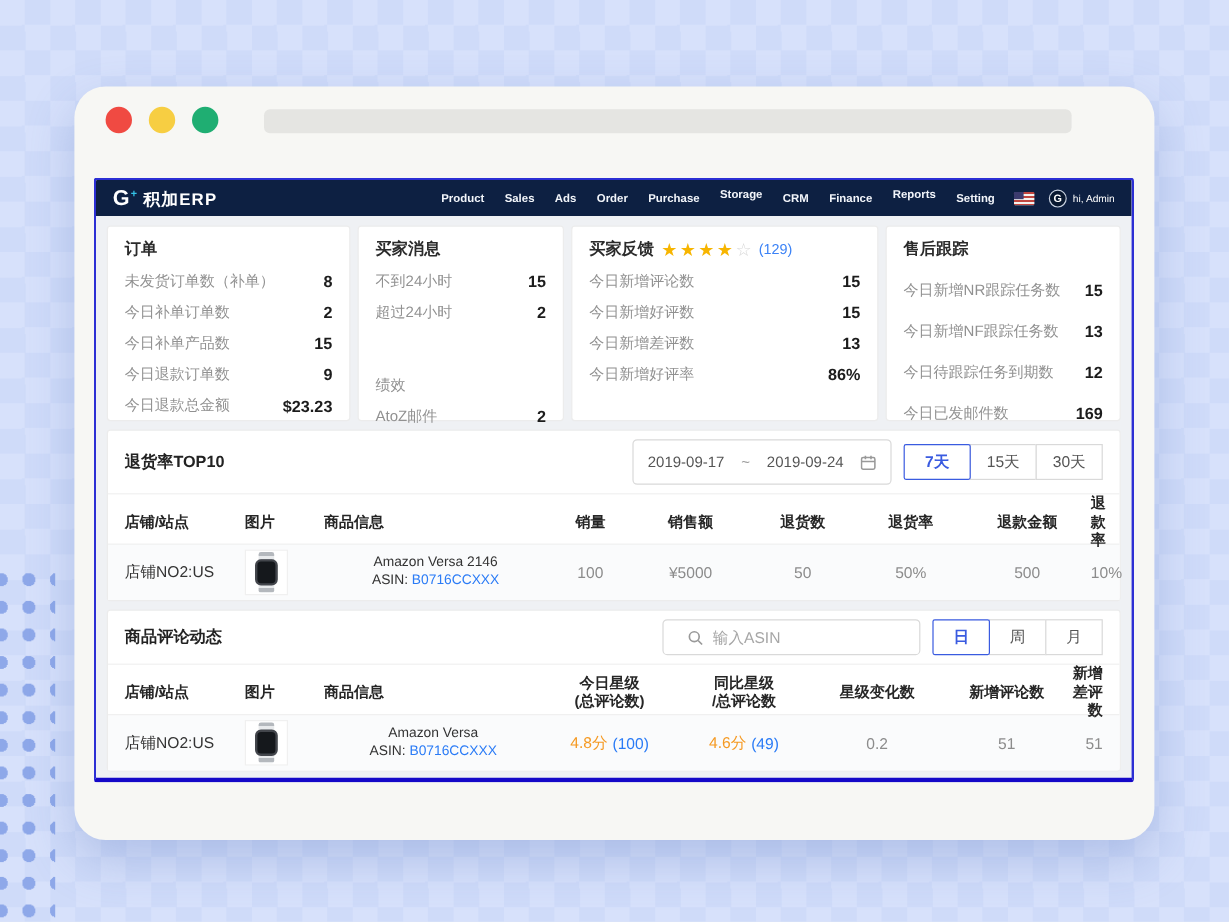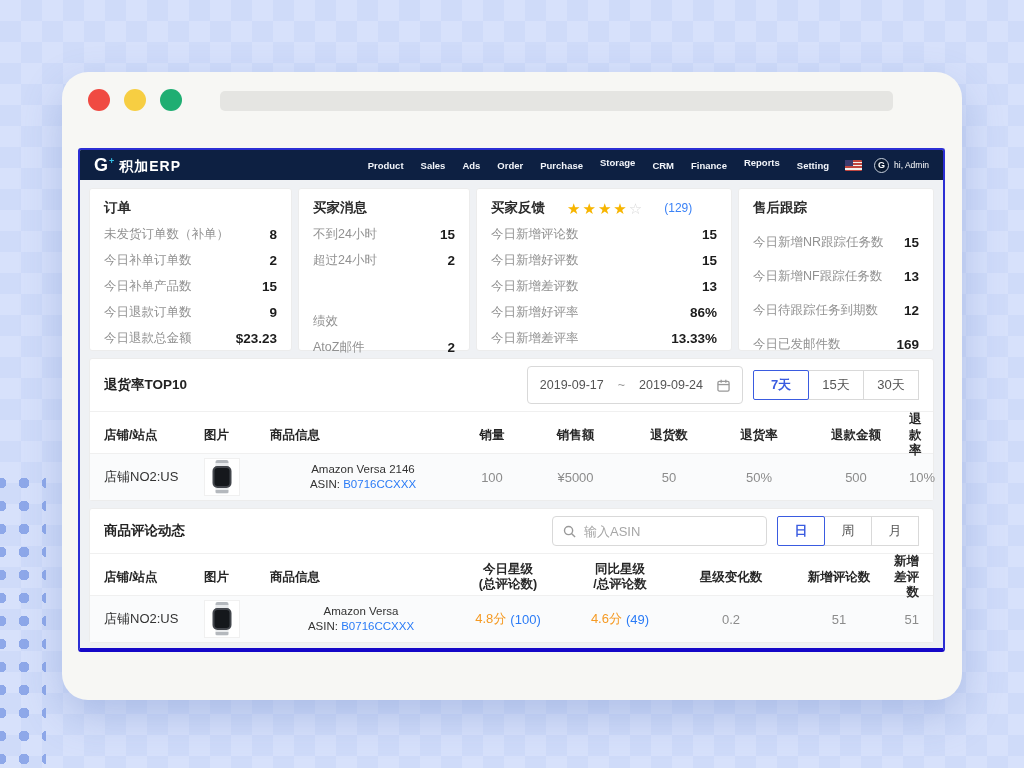--- a/index.html
+++ b/index.html
@@ -65,42 +65,42 @@
   .card-messages { width:172px; }
   .card-feedback { width:256px; }
   .card-tracking { flex:1; }
   .card-title { font-size:13.5px; font-weight:700; color:#2b2b2b; }
   .stat-row { display:flex; justify-content:space-between; align-items:center; margin-top:9px; }
   .stat-label { font-size:12.5px; color:#919191; white-space:nowrap; }
   .stat-value { font-size:13.5px; font-weight:700; color:#1c1c1c; }
   .card-tracking .stat-row { margin-top:17px; }
   .msg-spacer { height:35px; }
   .perf-label { font-size:12.5px; color:#919191; margin-top:9px; }
-  .fb-title-row { display:flex; align-items:center; gap:16px; }
+  .fb-title-row { display:flex; align-items:center; gap:0; }
   .stars { display:flex; gap:2px; margin-left:6px; }
   .star { font-size:15px; line-height:1; }
   .star-filled { color:#f7b500; }
   .star-empty { color:#d8d8d8; }
   .fb-count { margin-left:6px; font-size:12px; color:#3b82f6; }
   
   .panel { background:#fff; border:1px solid #ececec; border-radius:3px; margin-top:7px; }
   .panel-head { display:flex; justify-content:space-between; align-items:center; padding:7px 14px; }
   .panel-title { font-size:13.5px; font-weight:700; color:#222;text-align:center; }
   .head-controls { display:flex; align-items:center; gap:10px; }
   .datebox { display:flex; align-items:center; gap:14px; border:1px solid #d9d9d9; border-radius:4px;
     height:38px; padding:0 12px; font-size:12.5px; color:#555; background:#fff; }
   .date-sep { color:#999; }
   .seg { display:flex; }
   .seg-btn { border:1px solid #d9d9d9; background:#fff; min-width:56px; height:30px; line-height:28px;
     text-align:center; font-size:13px; color:#555; margin-left:-1px; padding:0 10px; cursor:pointer; position:relative; }
   .seg-btn:first-child { margin-left:0; }
   .seg-btn.active { border-color:#3a5be0; color:#3a5be0; z-index:2; border-radius:2px; font-weight:600; }
   .seg-sm .seg-btn { min-width:48px; }
   .searchbox { display:flex; align-items:center; gap:8px; border:1px solid #d9d9d9; border-radius:4px;
-    height:30px; width:215px; padding:0 10px; background:#fff; }
+    height:30px; width:215px; padding:0 20px; background:#fff; }
   .searchbox input { border:none; outline:none; width:100%; font-size:13px; color:#444;
     font-family:"Liberation Sans","DejaVu Sans",sans-serif; background:transparent; }
   .searchbox input::placeholder { color:#a6a6a6; }
   
   .t1, .t2 { display:grid; align-items:center; padding:0 14px; }
   .t1 { grid-template-columns:100px 66px 186px 72px 95px 92px 88px 106px 1fr; }
   .t2 { grid-template-columns:100px 66px 182px 112px 112px 110px 106px 1fr; }
   .thead { height:42px; border-top:1px solid #f0f0f0; }
   .trow { height:47px; background:#fafbfc; border-top:1px solid #f0f0f0; }
   .cell { display:flex; align-items:center; font-size:13px; color:#8c8c8c; }
@@ -237,24 +237,20 @@
               <span class="stat-value">15</span>
             </div>
               <div class="stat-row">
               <span class="stat-label">今日新增差评数</span>
               <span class="stat-value">13</span>
             </div>
               <div class="stat-row">
               <span class="stat-label">今日新增好评率</span>
               <span class="stat-value">86%</span>
             </div>
-              <div class="stat-row">
-              <span class="stat-label">今日新增差评率</span>
-              <span class="stat-value">13.33%</span>
-            </div>
             </div>
         </div>
 
         <div class="card card-tracking">
           <div class="card-title">售后跟踪</div>
           <div>
               <div class="stat-row">
               <span class="stat-label">今日新增NR跟踪任务数</span>
               <span class="stat-value">15</span>
             </div>

